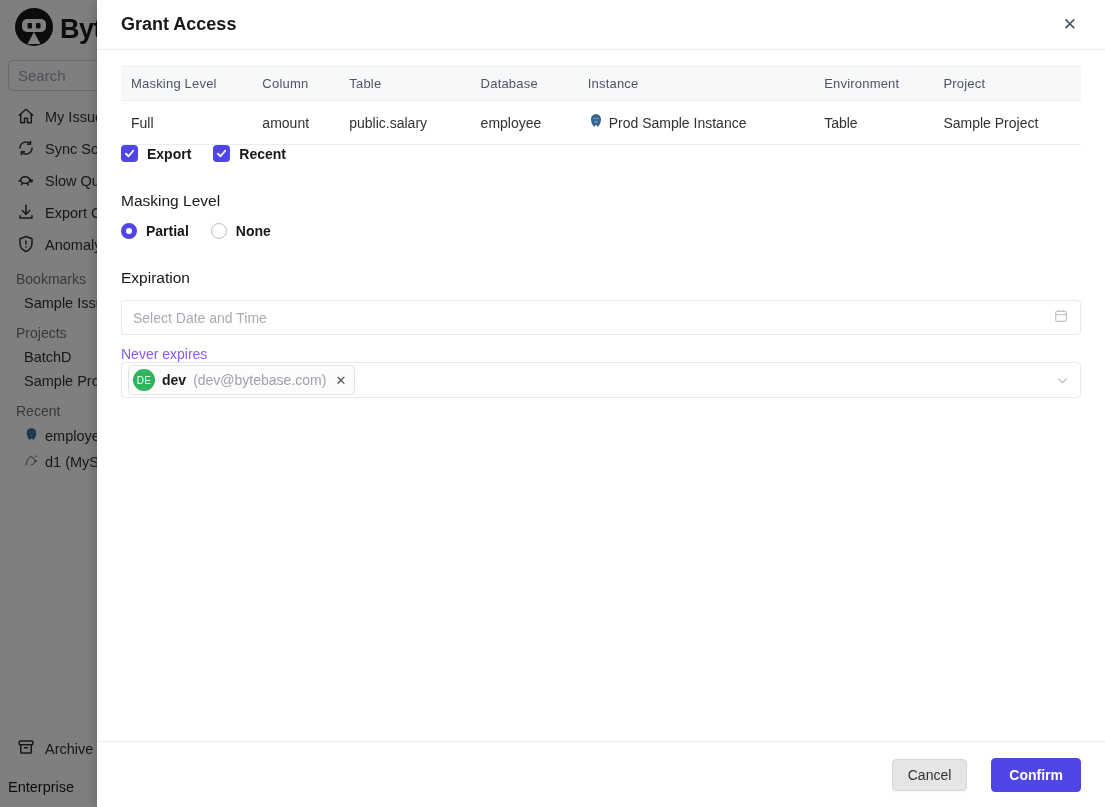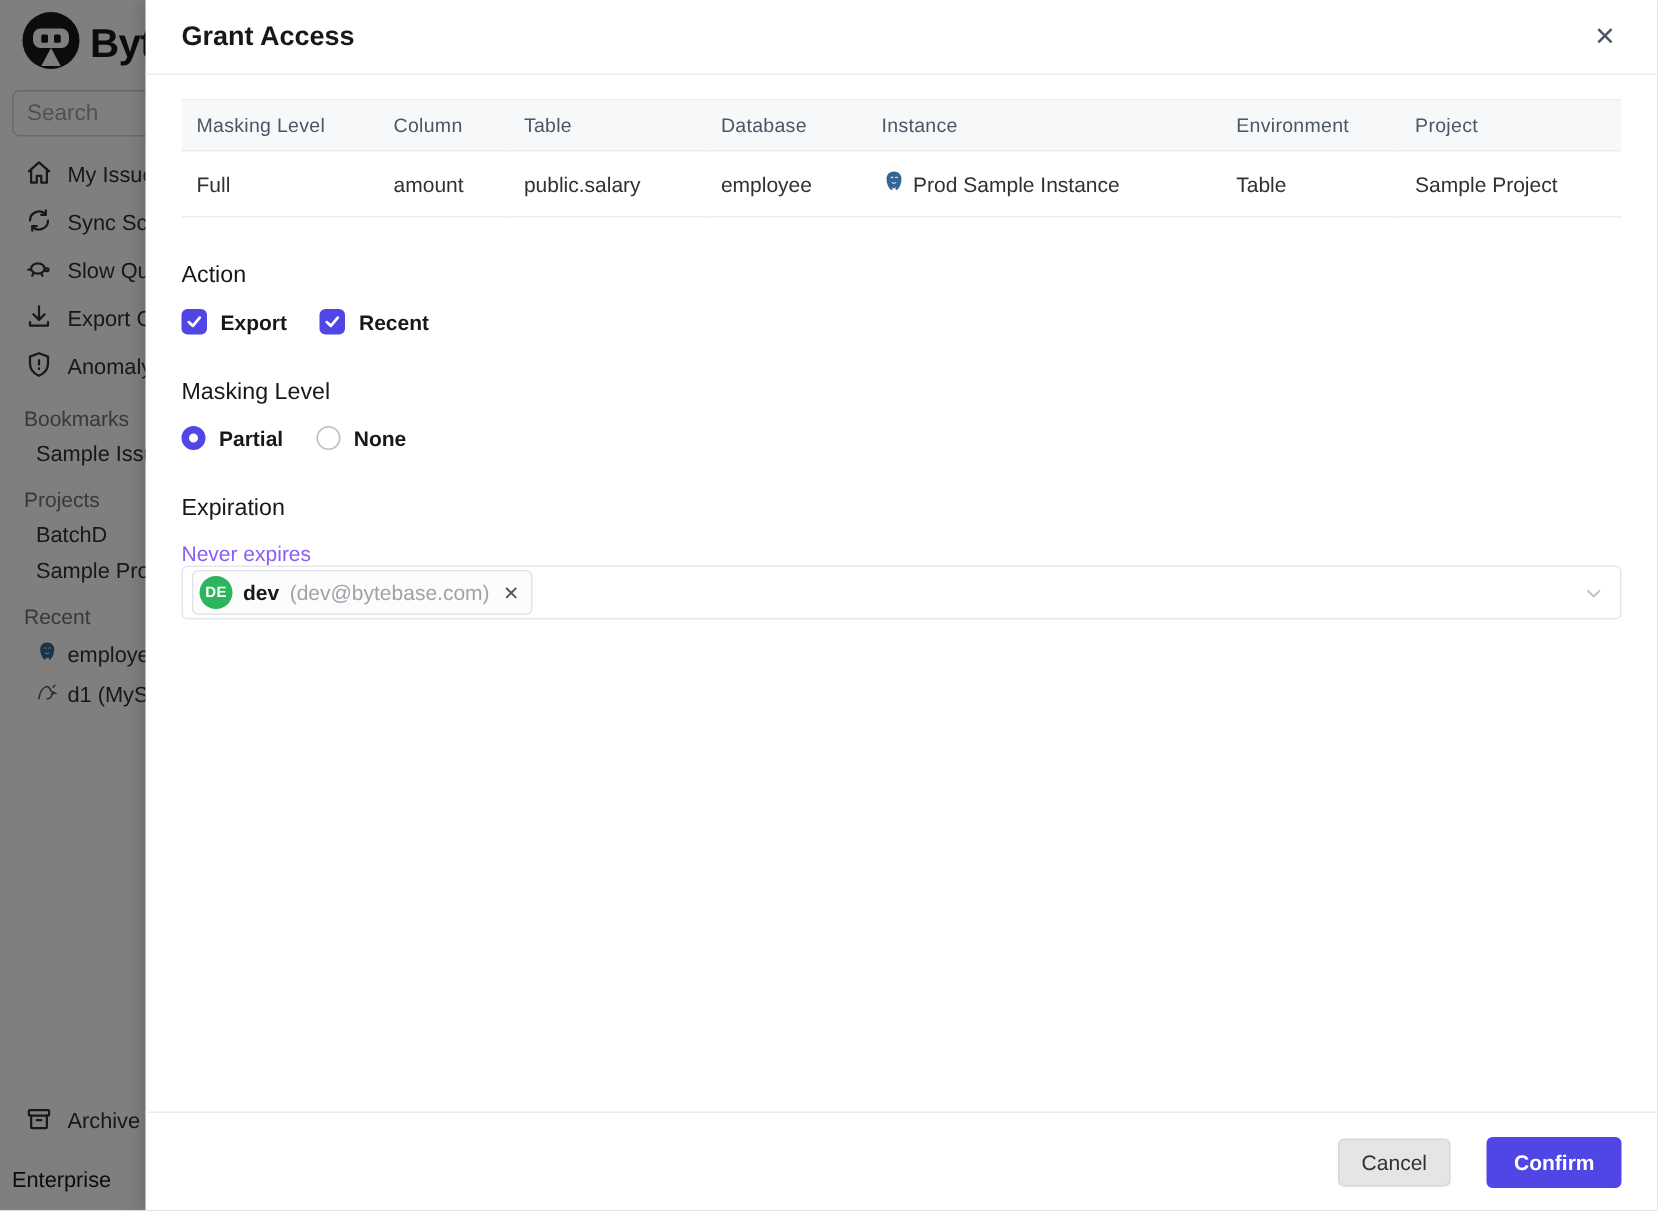--- a/index.html
+++ b/index.html
@@ -52,21 +52,21 @@
   
   .date-input { height:35px; border:1px solid #e4e7ed; border-radius:4px; display:flex; align-items:center; padding:0 11px; gap:8px; }
   .date-input input { border:none; outline:none; flex:1; font-size:14px; color:#303133; background:transparent; font-family:inherit; }
   .date-input input::placeholder { color:#a8abb2; }
   .hint-text { font-size:14px; color:#8b5cf6; margin-top:11px; }
 
   
   .user-select { height:36px; border:1px solid #e4e7ed; border-radius:4px; display:flex; align-items:center; padding:0 10px 0 6px; gap:8px; cursor:pointer; }
   .user-tags { flex:1; display:flex; align-items:center; gap:6px; }
   .user-tag { display:flex; align-items:center; gap:7px; background:#fcfcfd; border:1px solid #e4e4e7; border-radius:4px; padding:3px 8px 3px 4px; }
-  .avatar { width:22px; height:22px; border-radius:50%; background:#2db55d; color:#fff; font-size:10px; font-weight:700; display:flex; align-items:center; justify-content:center; letter-spacing:0.2px; }
+  .avatar { width:22px; height:22px; border-radius:50%; background:#2db55d; color:#fff; font-size:10px; font-weight:400; display:flex; align-items:center; justify-content:center; letter-spacing:0.2px; }
   .tag-name { font-size:14px; font-weight:600; color:#18181b; }
   .tag-email { font-size:14px; color:#a1a1aa; }
   .tag-remove { font-size:13px; color:#52525b; cursor:pointer; margin-left:2px; line-height:1; }
   .chevron { color:#c0c4cc; display:flex; }
 
   
   .modal-footer { flex:0 0 auto; height:66px; border-top:1px solid #ebeef0; display:flex; align-items:center; justify-content:flex-end; gap:24px; padding:0 24px; }
   .btn-cancel { background:#e5e5e5; border:1px solid #d4d7de; border-radius:4px; padding:7px 15px; font-size:14px; color:#303133; cursor:pointer; font-family:inherit; box-shadow:0 1px 2px rgba(0,0,0,0.04); }
   .btn-confirm { background:#4f46e5; border:1px solid #4f46e5; border-radius:4px; padding:8px 17px; font-size:14px; font-weight:600; color:#fff; cursor:pointer; font-family:inherit; }
 </style>
@@ -233,21 +233,20 @@
               </span>
               <span>Prod Sample Instance</span>
             </span>
           </td>
           <td>Table</td>
           <td>Sample Project</td>
         </tr>
       </tbody>
     </table>
 
-    <div class="section-label">Action</div>
     <div class="check-row">
       <label class="check-item">
         <span class="checkbox">
           <svg width="11" height="11" viewBox="0 0 24 24" fill="none" stroke="#fff" stroke-width="4" stroke-linecap="round" stroke-linejoin="round">
               <polyline points="4 12.5 10 18 20 6"></polyline>
             </svg>
         </span>
         <span class="lbl">Export</span>
       </label>
       <label class="check-item">
@@ -266,20 +265,30 @@
         <span class="radio on"></span>
         <span class="lbl">Partial</span>
       </label>
       <label class="radio-item">
         <span class="radio off"></span>
         <span class="lbl">None</span>
       </label>
     </div>
 
     <div class="section-label">Expiration</div>
+    <div class="date-input">
+      <input type="text" placeholder="Select Date and Time" style="">
+      <span>
+        <svg width="16" height="16" viewBox="0 0 24 24" fill="none" stroke="#c0c4cc" stroke-width="1.8" stroke-linecap="round">
+            <rect x="4" y="5" width="16" height="15" rx="2"></rect>
+            <path d="M4 10h16"></path>
+            <path d="M9 5V3.5M15 5V3.5"></path>
+          </svg>
+      </span>
+    </div>
     <div class="hint-text">Never expires</div>
 
     <div class="user-select">
       <div class="user-tags">
         <span class="user-tag">
           <span class="avatar">DE</span>
           <span class="tag-name">dev</span>
           <span class="tag-email">(dev@bytebase.com)</span>
           <span class="tag-remove">✕</span>
         </span>

